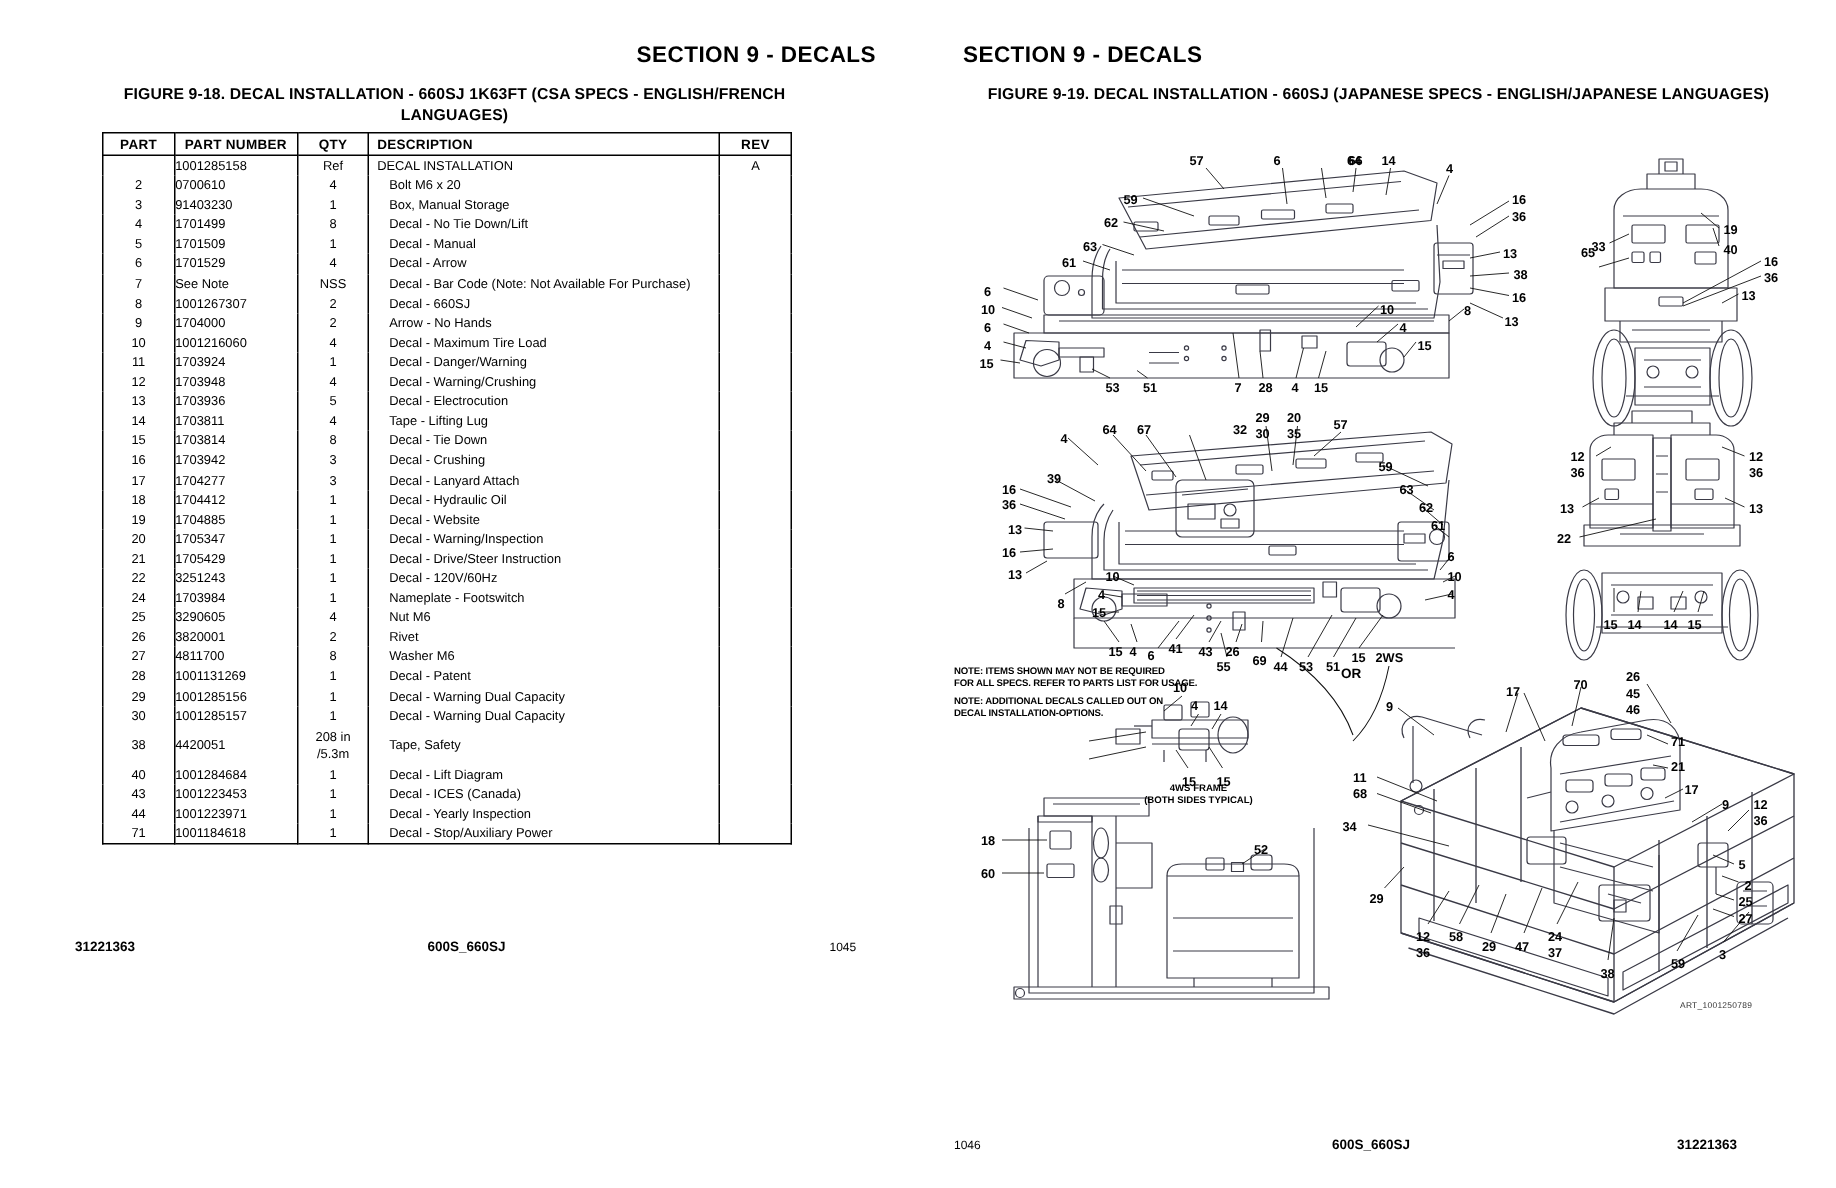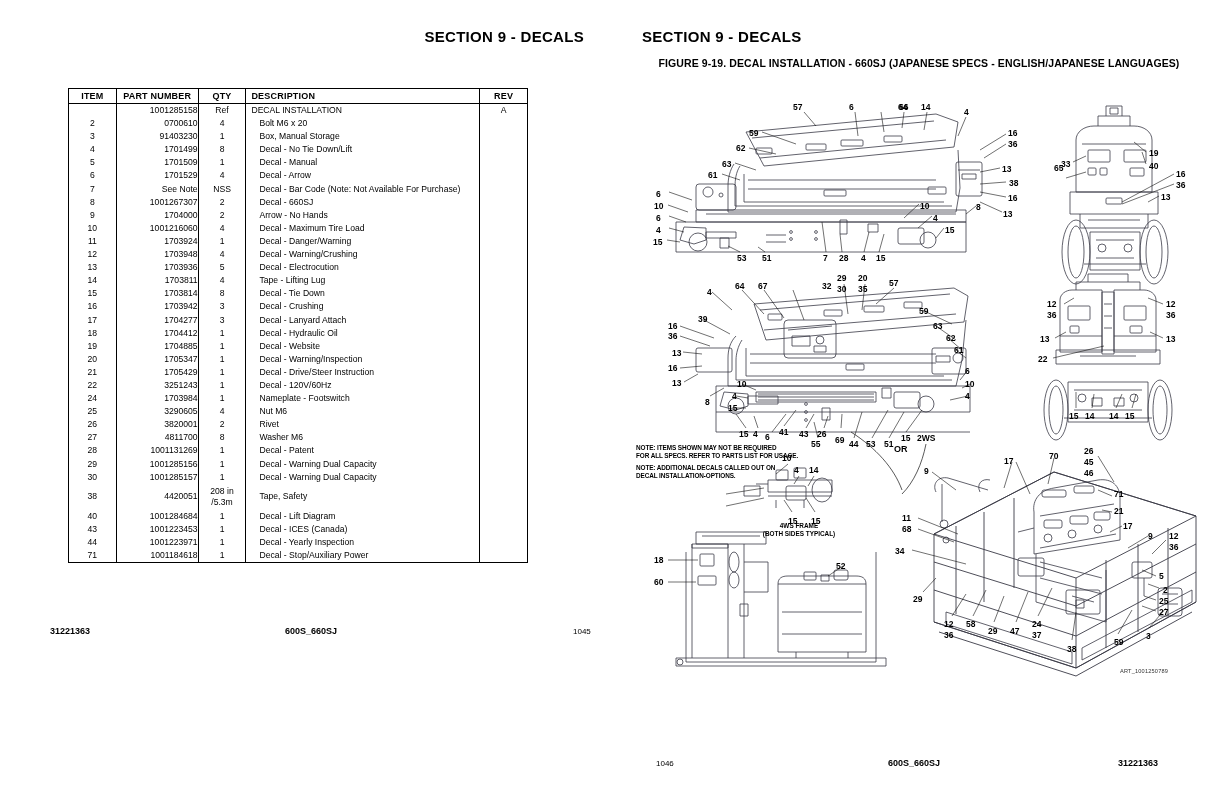--- a/index.html
+++ b/index.html
@@ -54,31 +54,31 @@
     border-bottom: 1.6px solid #000;
     font-weight: bold;
     text-align: center;
     font-size: 9px;
     height: 14px;
     line-height: 14px;
     letter-spacing: 0.2px;
   }
   .parts-table tbody tr:last-child td { border-bottom: 1.6px solid #000; }
   .c-item  { width: 48px;  text-align: center; }
-  .c-part  { width: 82px;  text-align: right; }
+  .c-part  { width: 82px;  text-align: left; }
   .c-qty   { width: 48px;  text-align: center; }
   .c-desc  { width: 234px; text-align: left; padding-left: 5px !important; }
   .c-rev   { width: 48px;  text-align: center; }
   .desc-indent { padding-left: 13px !important; }
   .tall-row td { height: 26.2px; line-height: 11px; }
   .qty-two { white-space: normal; line-height: 11px; }
 
   
   .footer { position: absolute; bottom: 24px; font-size: 9px; font-weight: bold; }
-  .footer.pg { font-weight: normal; font-size: 8px; margin-left: 20px; }
+  .footer.pg { font-weight: normal; font-size: 8px; }
 
   
   .illus { position: absolute; left: 636px; top: 92px; width: 570px; height: 590px; }
   .callout {
     position: absolute;
     font-size: 8.5px;
     font-weight: bold;
     color: #000;
     line-height: 9px;
     white-space: nowrap;
@@ -108,25 +108,26 @@
   .svg-layer { position: absolute; left: 0; top: 0; width: 570px; height: 590px; }
   .or-label { position: absolute; font-size: 9px; font-weight: bold; }
 </style>
 </head>
 <body>
 
 <div class="page page-left">
 
   <div class="section-head" style="right:28px; top:28px;">SECTION 9 - DECALS</div>
 
+  <div class="fig-title" style="left:68px; top:56px; width:470px;">FIGURE 9-18. DECAL INSTALLATION - 660SJ 1K63FT (CSA SPECS - ENGLISH/FRENCH LANGUAGES)</div>
 
   <table class="parts-table">
     <thead>
       <tr>
-        <th class="c-item">ITEM</th>
+        <th class="c-item">PART</th>
         <th class="c-part">PART NUMBER</th>
         <th class="c-qty">QTY</th>
         <th class="c-desc" style="text-align:left;">DESCRIPTION</th>
         <th class="c-rev">REV</th>
       </tr>
     </thead>
     <tbody id="parts-body">
         <tr>
           <td class="c-item"></td>
           <td class="c-part">1001285158</td>

